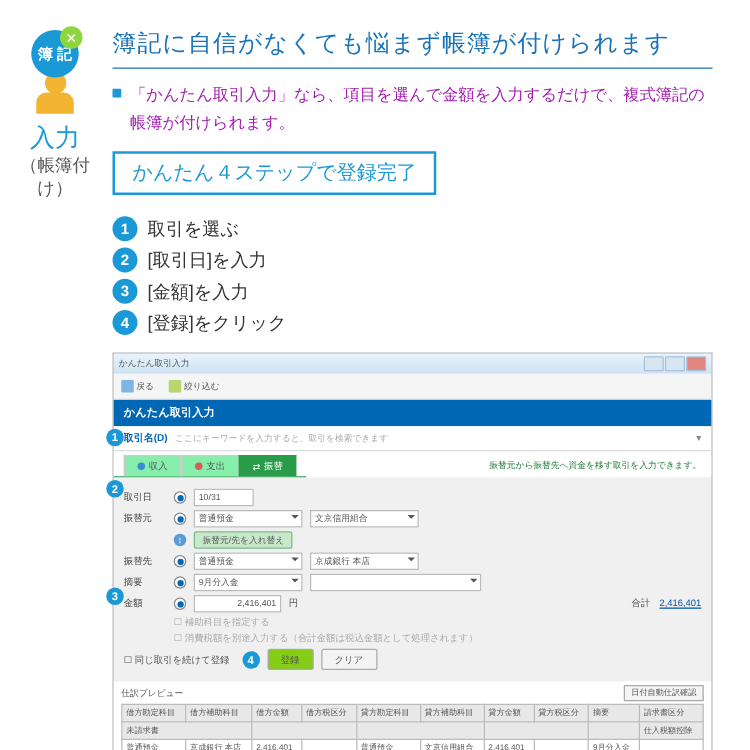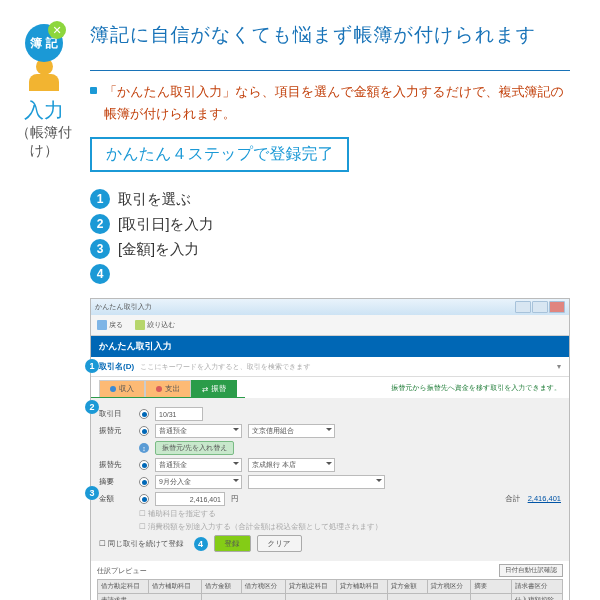--- a/index.html
+++ b/index.html
@@ -7,42 +7,42 @@
 .left-col{width:60px;text-align:center;flex-shrink:0;padding-top:2px}
 .logo-circle{width:38px;height:38px;border-radius:50%;background:#1b99d6;display:flex;align-items:center;justify-content:center;position:relative;margin:0 auto}
 .logo-circle span{color:#fff;font-size:12px;font-weight:bold}
 .logo-x{position:absolute;width:18px;height:18px;border-radius:50%;background:#8dd63d;display:flex;align-items:center;justify-content:center;color:#fff;font-size:11px;right:-3px;top:-3px}
 .person{margin-top:-4px}
 .person .head{width:17px;height:17px;border-radius:50%;background:#f2b431;margin:0 auto}
 .person .body{width:30px;height:17px;border-radius:8px 8px 0 0;background:#f2b431;margin:-1px auto 0}
 .left-label{color:#1b99d6;font-size:20px;margin-top:6px}
 .left-sub{font-size:14px;color:#555}
 .main{flex:1;padding-left:16px}
-.title{font-size:19px;color:#1873b8;border-bottom:1px solid #1873b8;padding-bottom:22px;margin-bottom:10px;letter-spacing:1px}
-.desc{font-size:13px;color:#c2410c;line-height:1.7;margin-bottom:12px;padding-left:14px;position:relative}
+.title{font-size:19px;color:#1873b8;border-bottom:1px solid #1873b8;padding-bottom:6px;margin-bottom:10px;letter-spacing:1px}
+.desc{font-size:13px;color:#a21caf;line-height:1.7;margin-bottom:12px;padding-left:14px;position:relative}
 .desc::before{content:"";position:absolute;left:0;top:6px;width:7px;height:7px;background:#1b99d6;border-radius:1px}
 .badge-box{display:inline-block;border:2px solid #1b99d6;padding:5px 14px;color:#1b99d6;font-size:16px;margin-bottom:12px}
 .steps{margin-bottom:14px}
 .step{display:flex;align-items:center;margin:5px 0;font-size:14.5px;color:#333}
 .num{width:20px;height:20px;border-radius:50%;background:#1b99d6;color:#fff;display:flex;align-items:center;justify-content:center;font-size:12px;font-weight:bold;margin-right:8px;flex-shrink:0}
 .screenshot{border:1px solid #bbb;background:#ececec;font-size:8px;color:#555}
 .titlebar{background:linear-gradient(#e9f3fb,#cde3f4);height:16px;display:flex;align-items:center;justify-content:space-between;padding:0 4px;font-size:7px}
 .win-btns{display:flex;gap:1px}
 .win-btn{width:14px;height:10px;background:#d8e6f2;border:1px solid #a7c2da;border-radius:1px}
 .win-btn.close{background:#e0857f}
 .toolbar{background:#f5f5f5;height:20px;display:flex;align-items:center;padding:0 6px;gap:12px;border-bottom:1px solid #cfcfcf;font-size:7px}
 .toolbar span{display:flex;align-items:center;gap:2px}
 .tb-icon{width:10px;height:10px;background:#b7d66c;border-radius:1px}
 .panel-title{background:#0067b5;color:#fff;padding:4px 8px;font-size:9px;font-weight:bold}
 .search-row{background:#fff;padding:4px 8px;display:flex;align-items:center;gap:6px;border-bottom:1px solid #ddd;font-size:8px;position:relative}
 .search-row .lbl{color:#0067b5;font-weight:bold}
 .search-row .hint{color:#aaa;font-size:7px}
 .marker{width:14px;height:14px;border-radius:50%;background:#1b99d6;color:#fff;display:flex;align-items:center;justify-content:center;font-size:9px;font-weight:bold;position:absolute;z-index:2}
 .tabs{background:#fff;display:flex;padding:3px 8px 0;gap:0;border-bottom:1px solid #2a9c49;font-size:7.5px}
-.tab{padding:3px 10px;border:1px solid #ccc;border-bottom:none;display:flex;align-items:center;gap:3px;background:#fdba74}
+.tab{padding:3px 10px;border:1px solid #ccc;border-bottom:none;display:flex;align-items:center;gap:3px;background:#86efac}
 .tab.active{background:#2a9c49;color:#fff;border-color:#2a9c49}
 .tab .ti{width:6px;height:6px;border-radius:50%}
 .actions-hint{font-size:7px;color:#1b7a34;text-align:right;padding:2px 8px;background:#fff}
 .form{background:#f0f0f0;padding:6px 8px;font-size:7.5px;position:relative}
 .form-row{display:flex;align-items:center;gap:6px;margin:3px 0}
 .form-row .fl{width:34px;color:#444}
 .radio{width:8px;height:8px;border-radius:50%;background:#fff;border:1px solid #888;display:inline-block;position:relative}
 .radio.checked::after{content:"";position:absolute;inset:1.5px;border-radius:50%;background:#0068b7}
 .inp{background:#fff;border:1px solid #bbb;height:12px;padding:0 3px;display:flex;align-items:center;font-size:7px}
 .dd{background:#fff;border:1px solid #bbb;height:12px;padding:0 12px 0 3px;display:flex;align-items:center;font-size:7px;position:relative}
@@ -89,20 +89,21 @@
       <div class="step">
           <span class="num">2</span>
           <span>[取引日]を入力</span>
         </div>
       <div class="step">
           <span class="num">3</span>
           <span>[金額]を入力</span>
         </div>
       <div class="step">
           <span class="num">4</span>
+          <span>[登録]をクリック</span>
         </div>
     </div>
 
     <div class="screenshot">
       <div class="titlebar">
         <span>かんたん取引入力</span>
         <div class="win-btns">
           <div class="win-btn"></div>
           <div class="win-btn"></div>
           <div class="win-btn close"></div>

